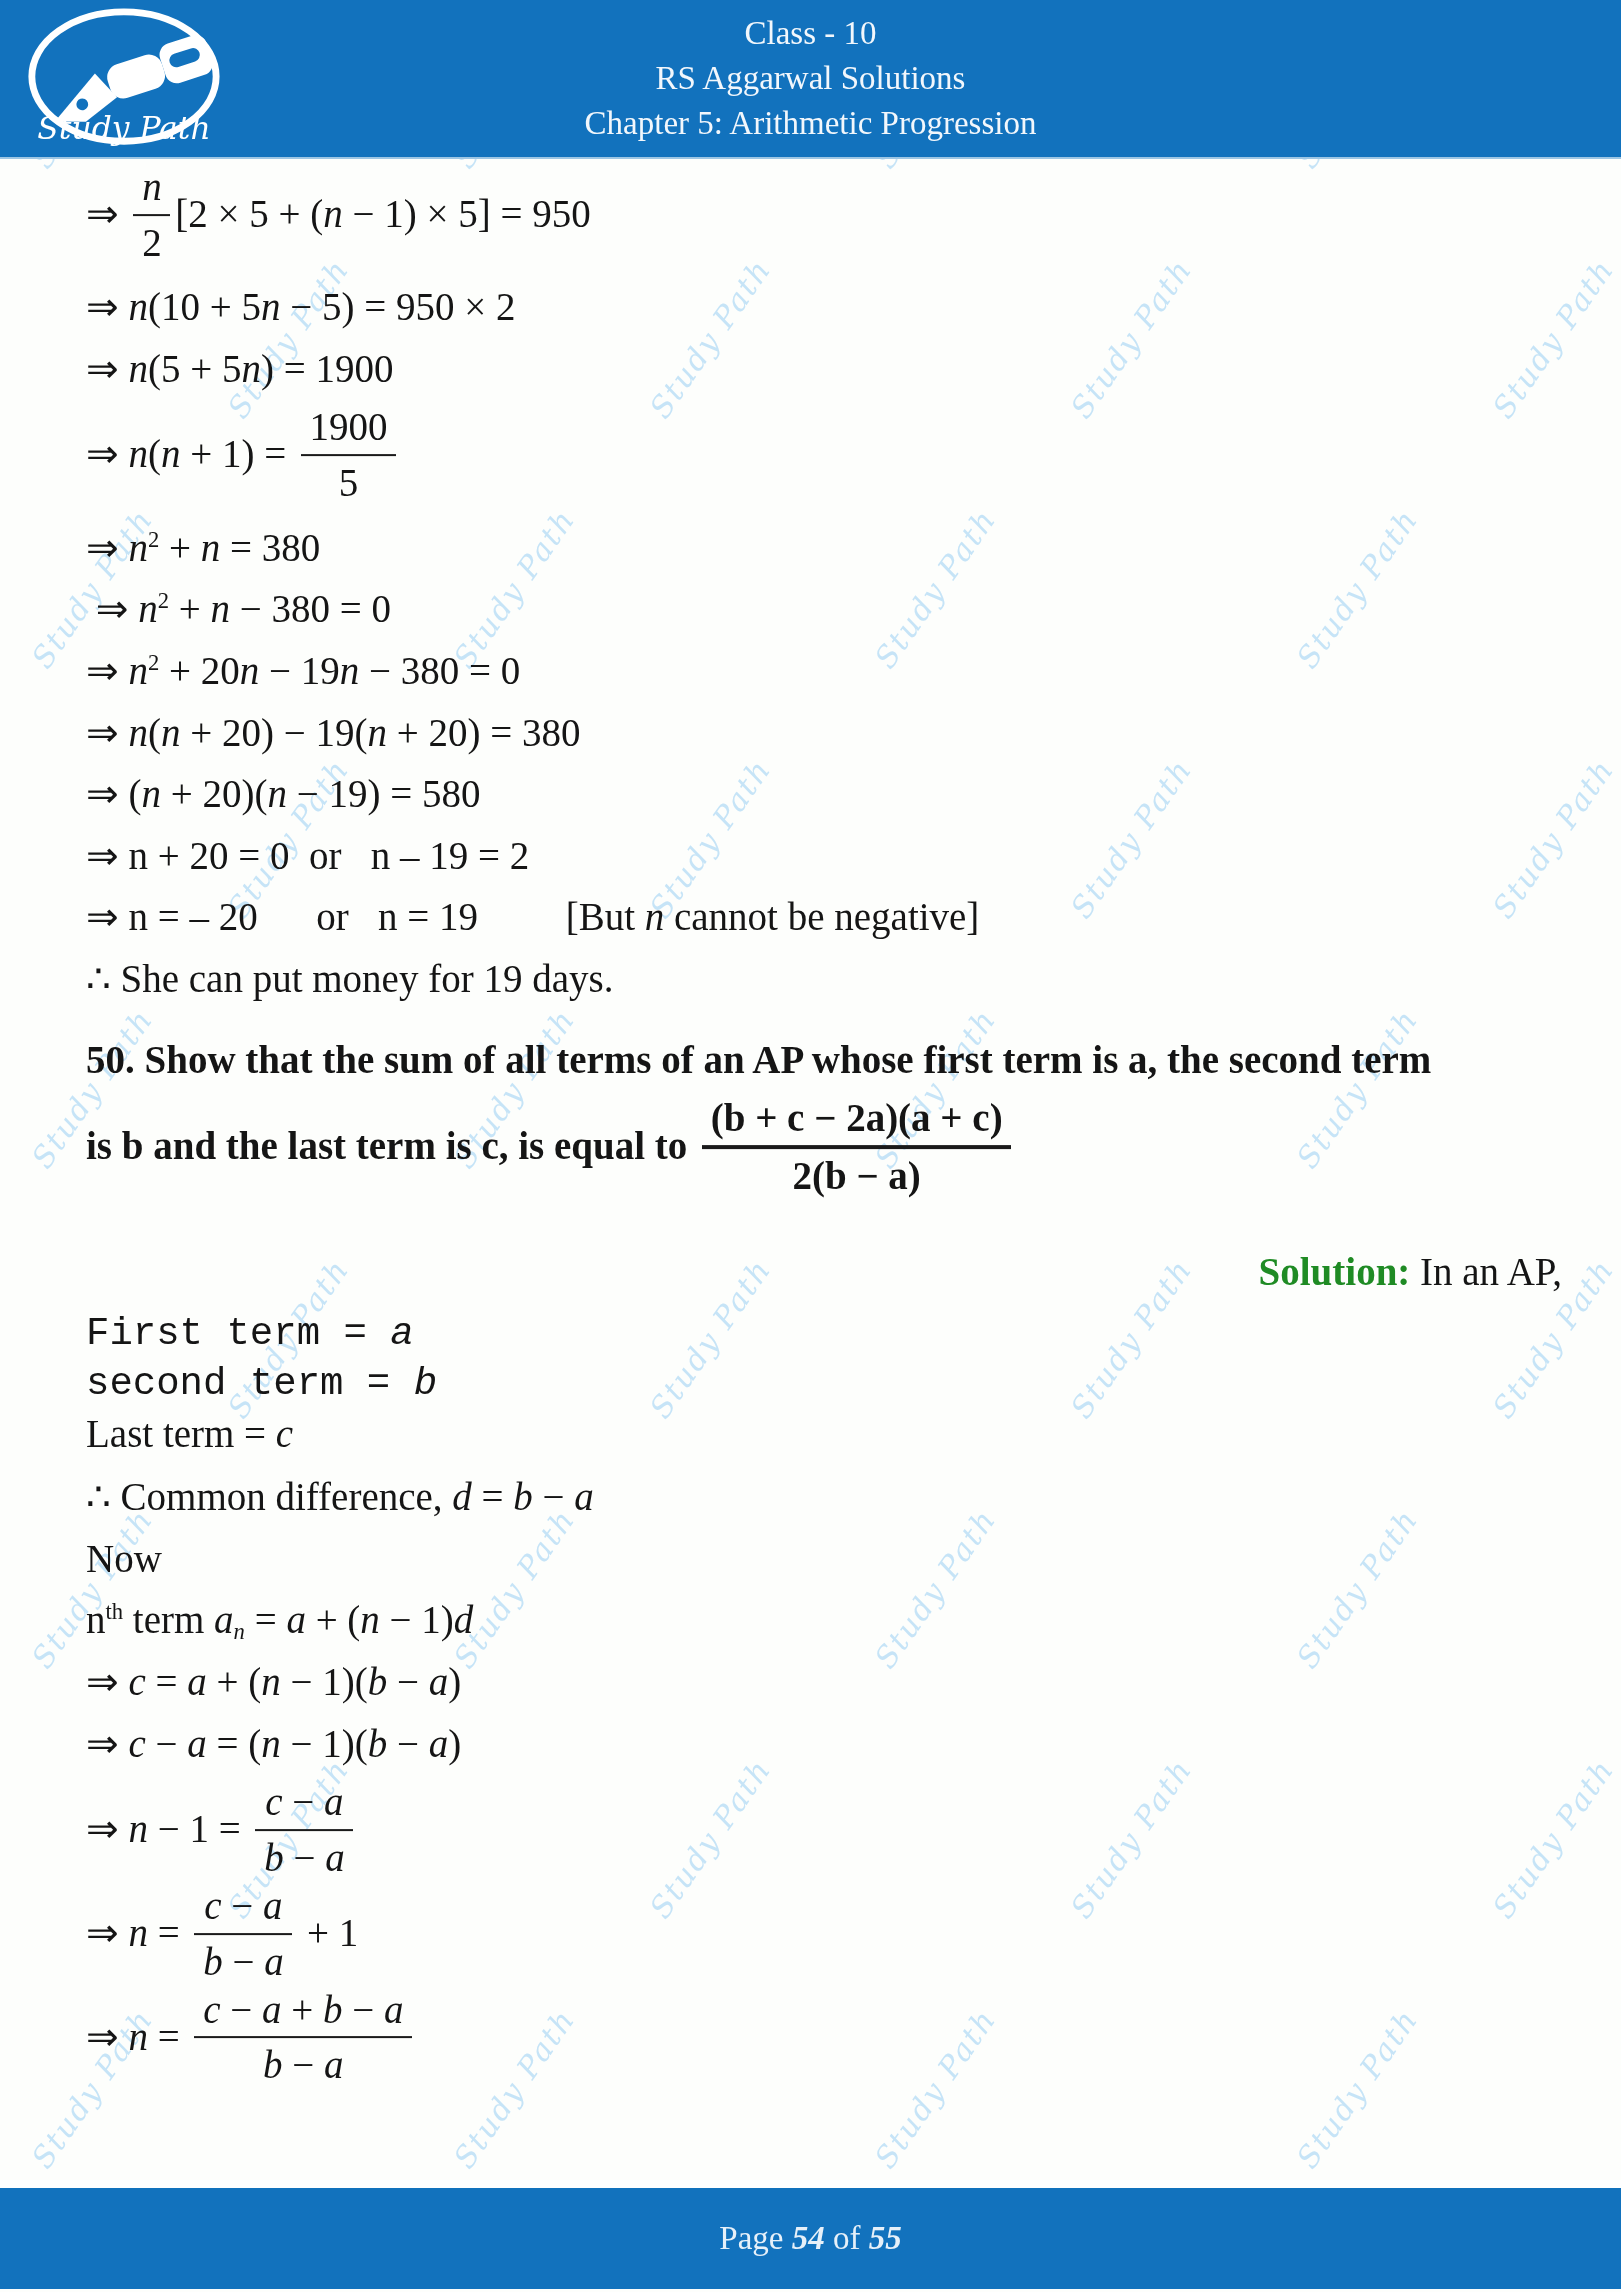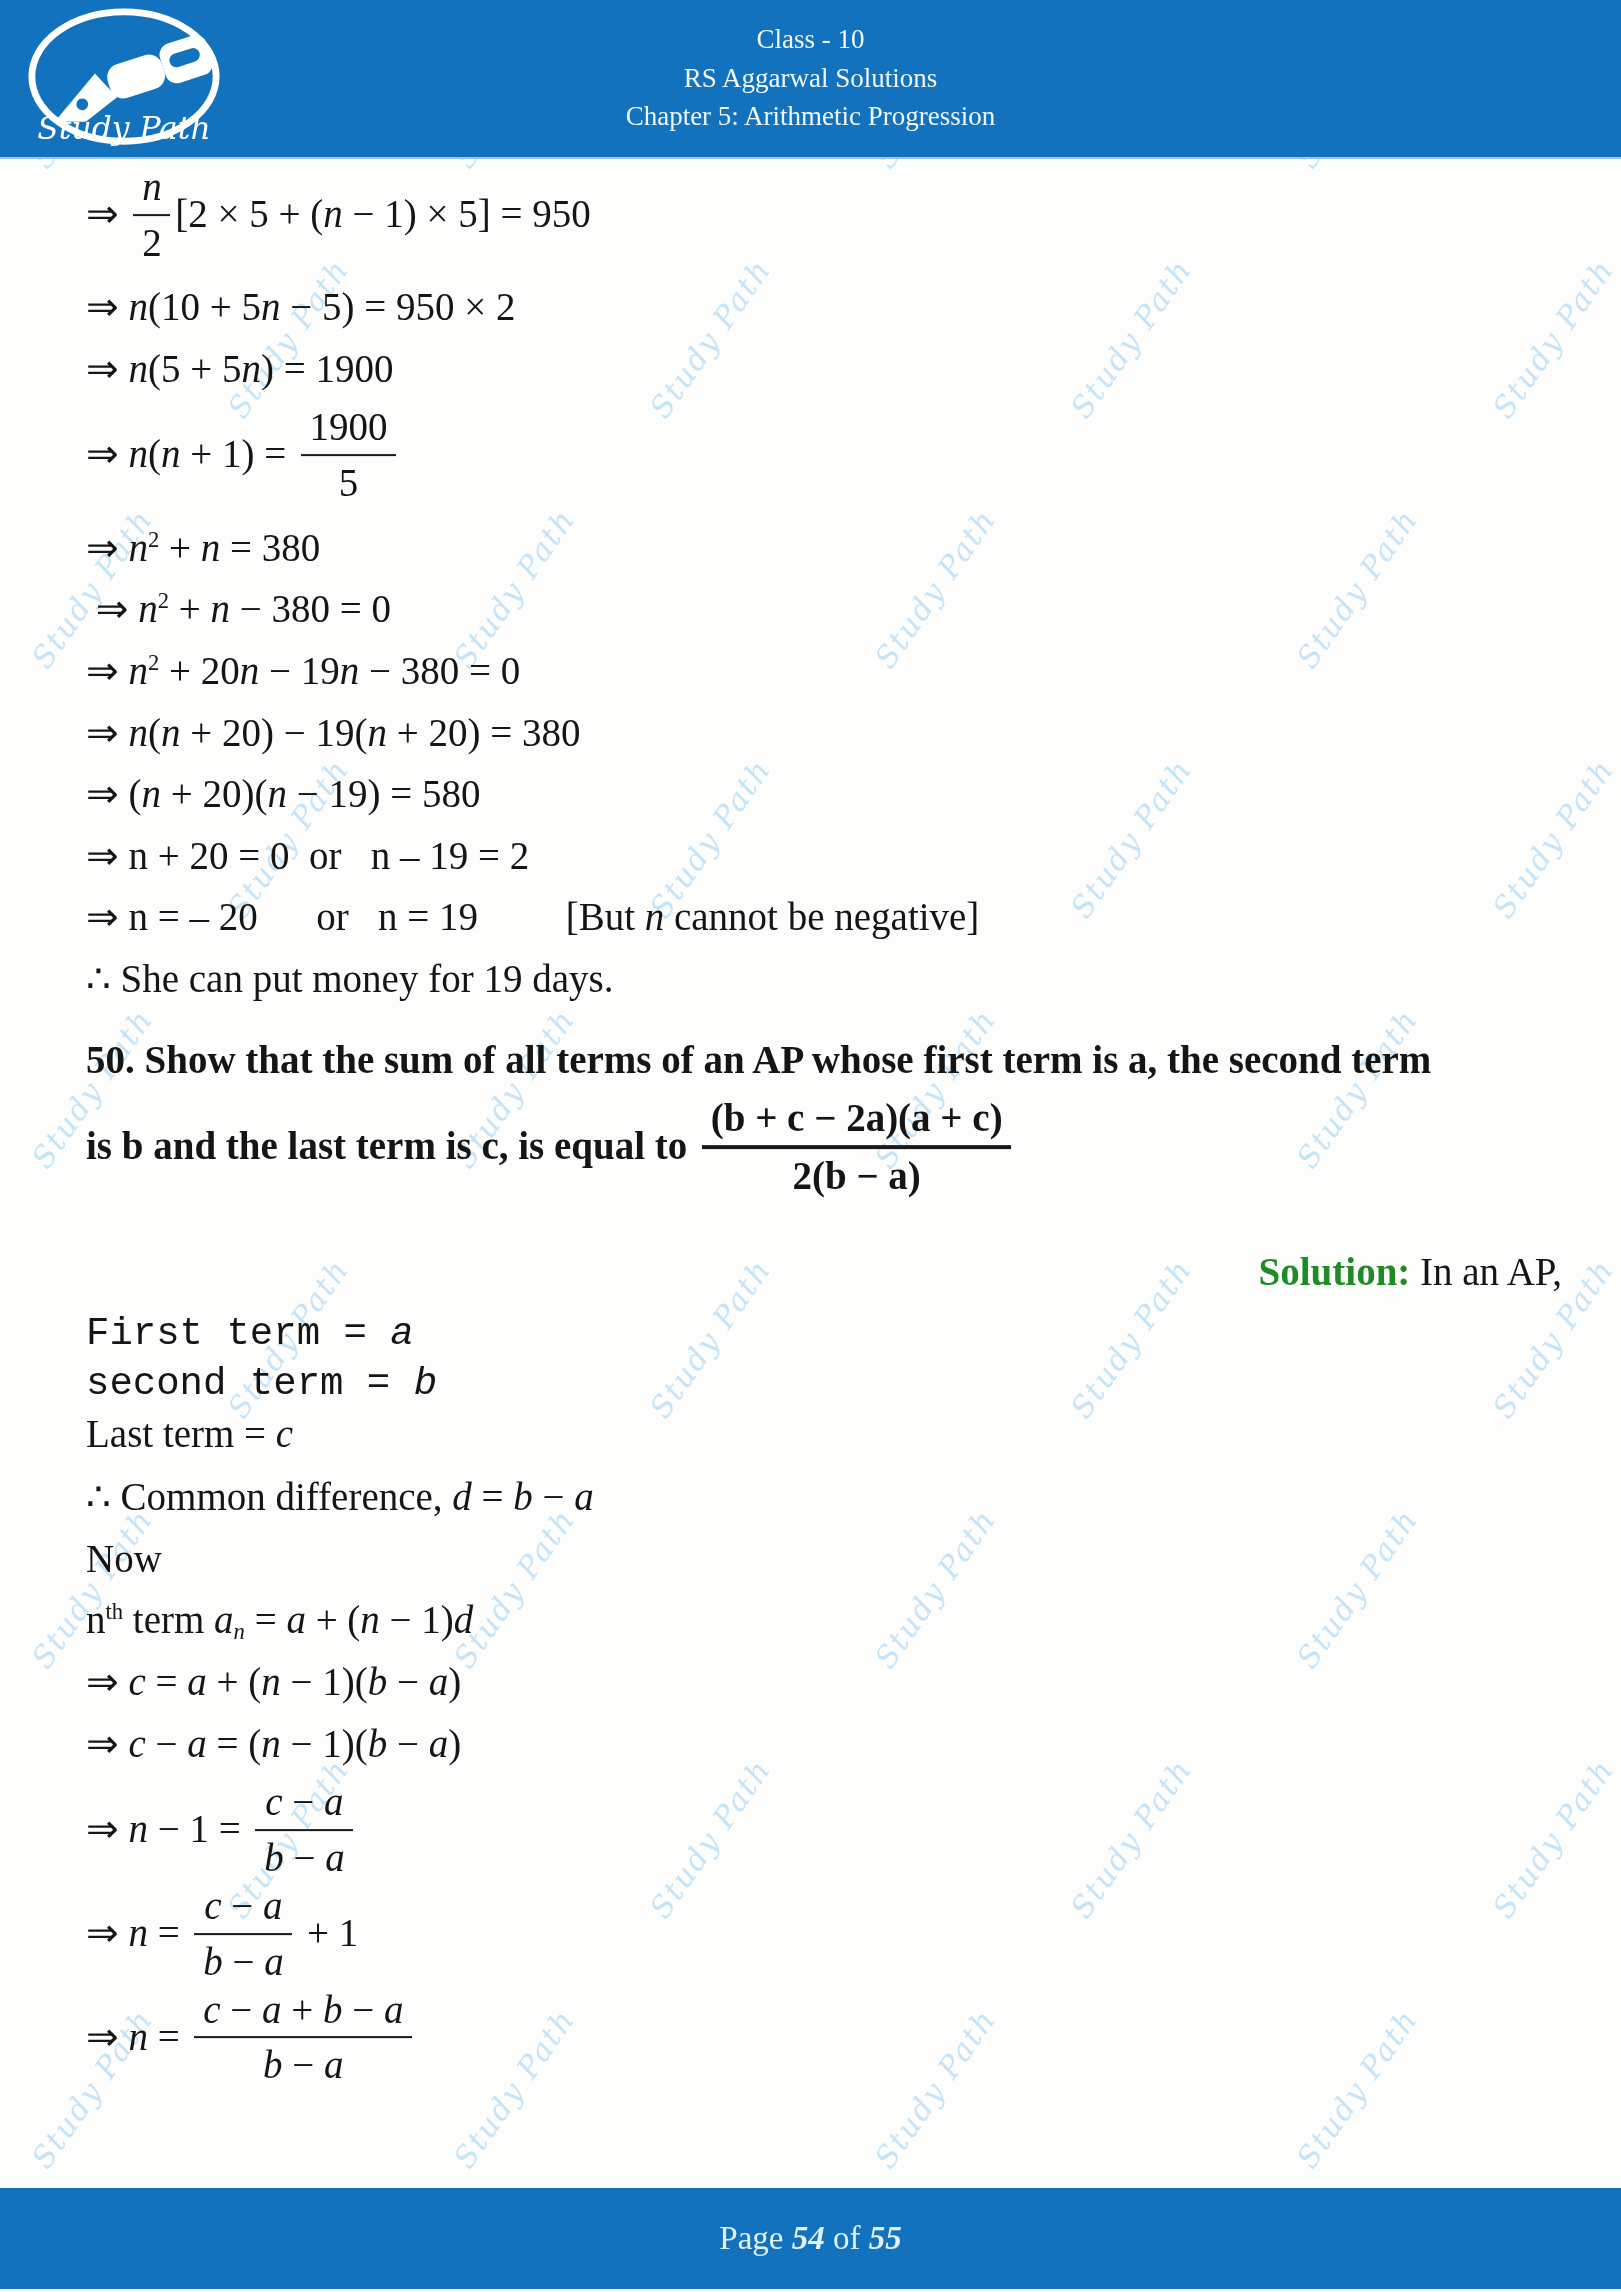--- a/index.html
+++ b/index.html
@@ -12,21 +12,21 @@
     position:absolute;font-family:"DejaVu Serif",serif;font-style:italic;
     font-size:30px;letter-spacing:2px;color:var(--wm,#c6e4f7);
     transform:rotate(-55deg);transform-origin:left center;white-space:nowrap;
   }
   header{
     position:absolute;top:0;left:0;right:0;height:157px;
     background:var(--blue,#1272bd);border-bottom:2.9px solid #9dc6e4;z-index:2;
   }
   .titles{
     height:100%;display:flex;flex-direction:column;align-items:center;justify-content:center;
-    gap:8.8px;color:#f2f7fc;font-size:27px;line-height:1.1;
+    gap:8.8px;color:#f2f7fc;font-size:33px;line-height:1.1;
   }
   .logo{position:absolute;left:17.6px;top:3.9px;}
   main{
     position:absolute;top:160px;left:0;right:0;bottom:109px;z-index:1;
     padding:7.8px 59px 0 86px;box-sizing:border-box;
   }
   .line{
     font-size:39px;line-height:44px;margin-bottom:17.6px;color:#151515;
     white-space:pre-wrap;
   }

